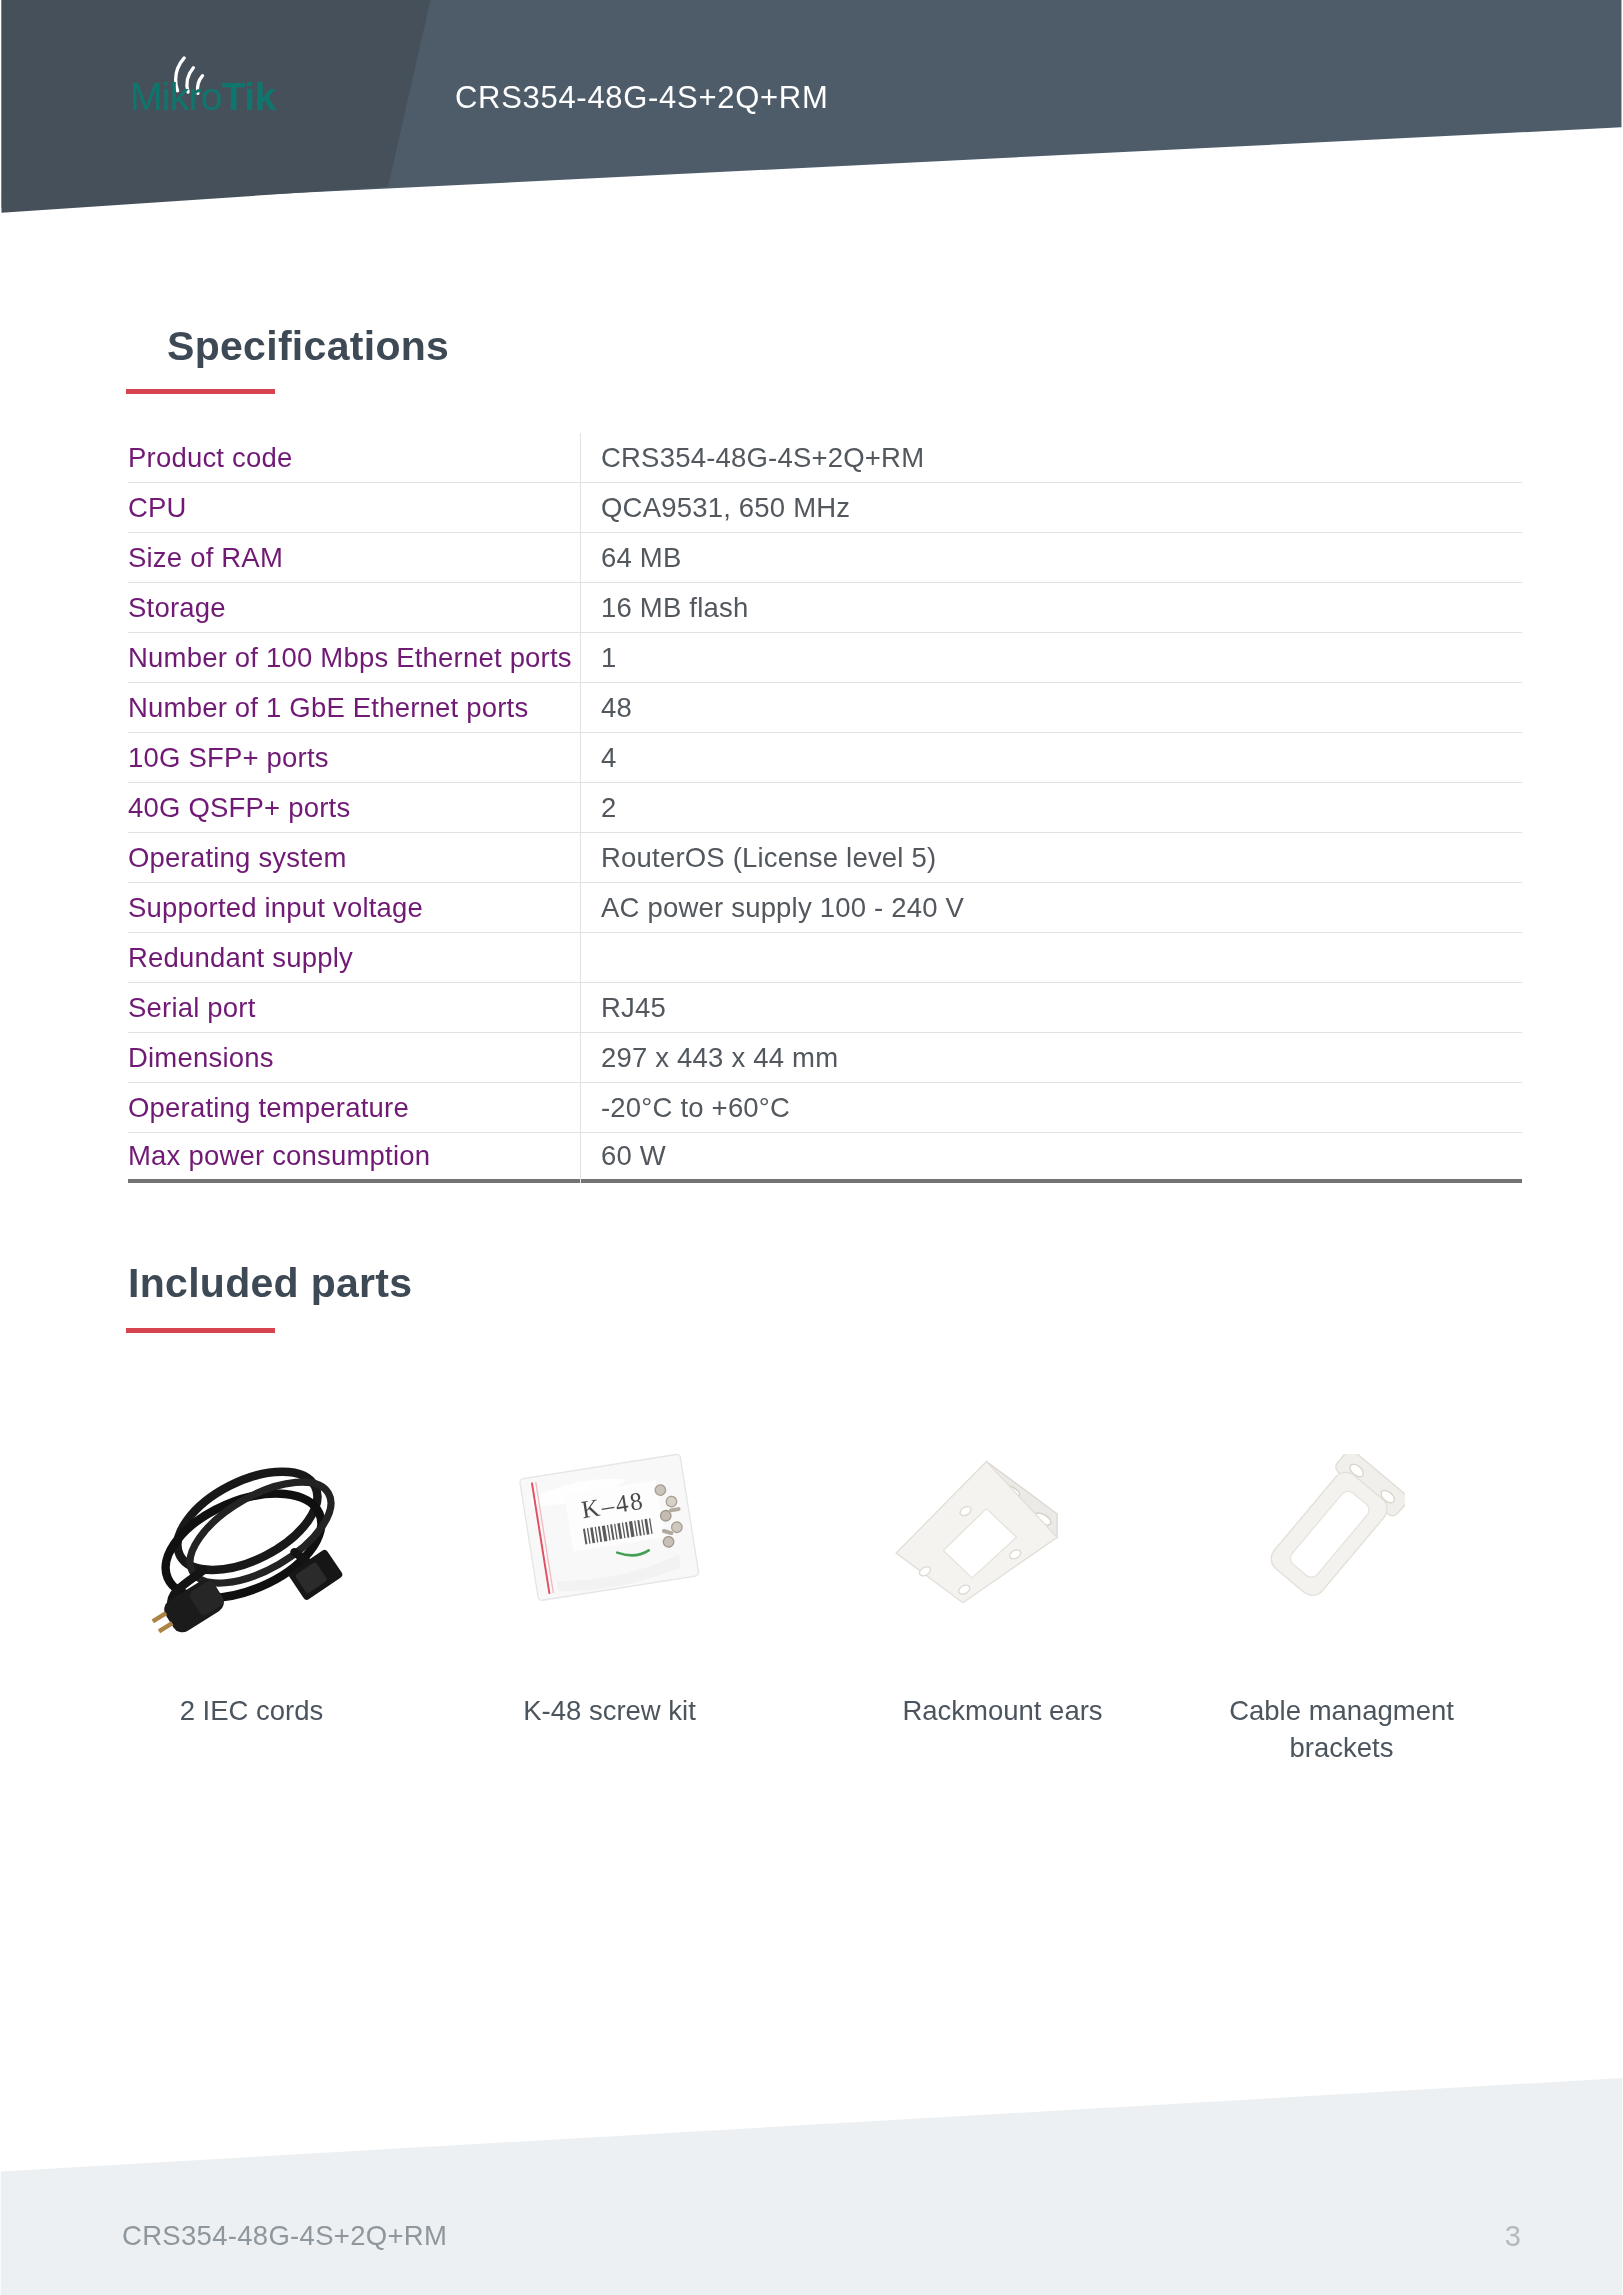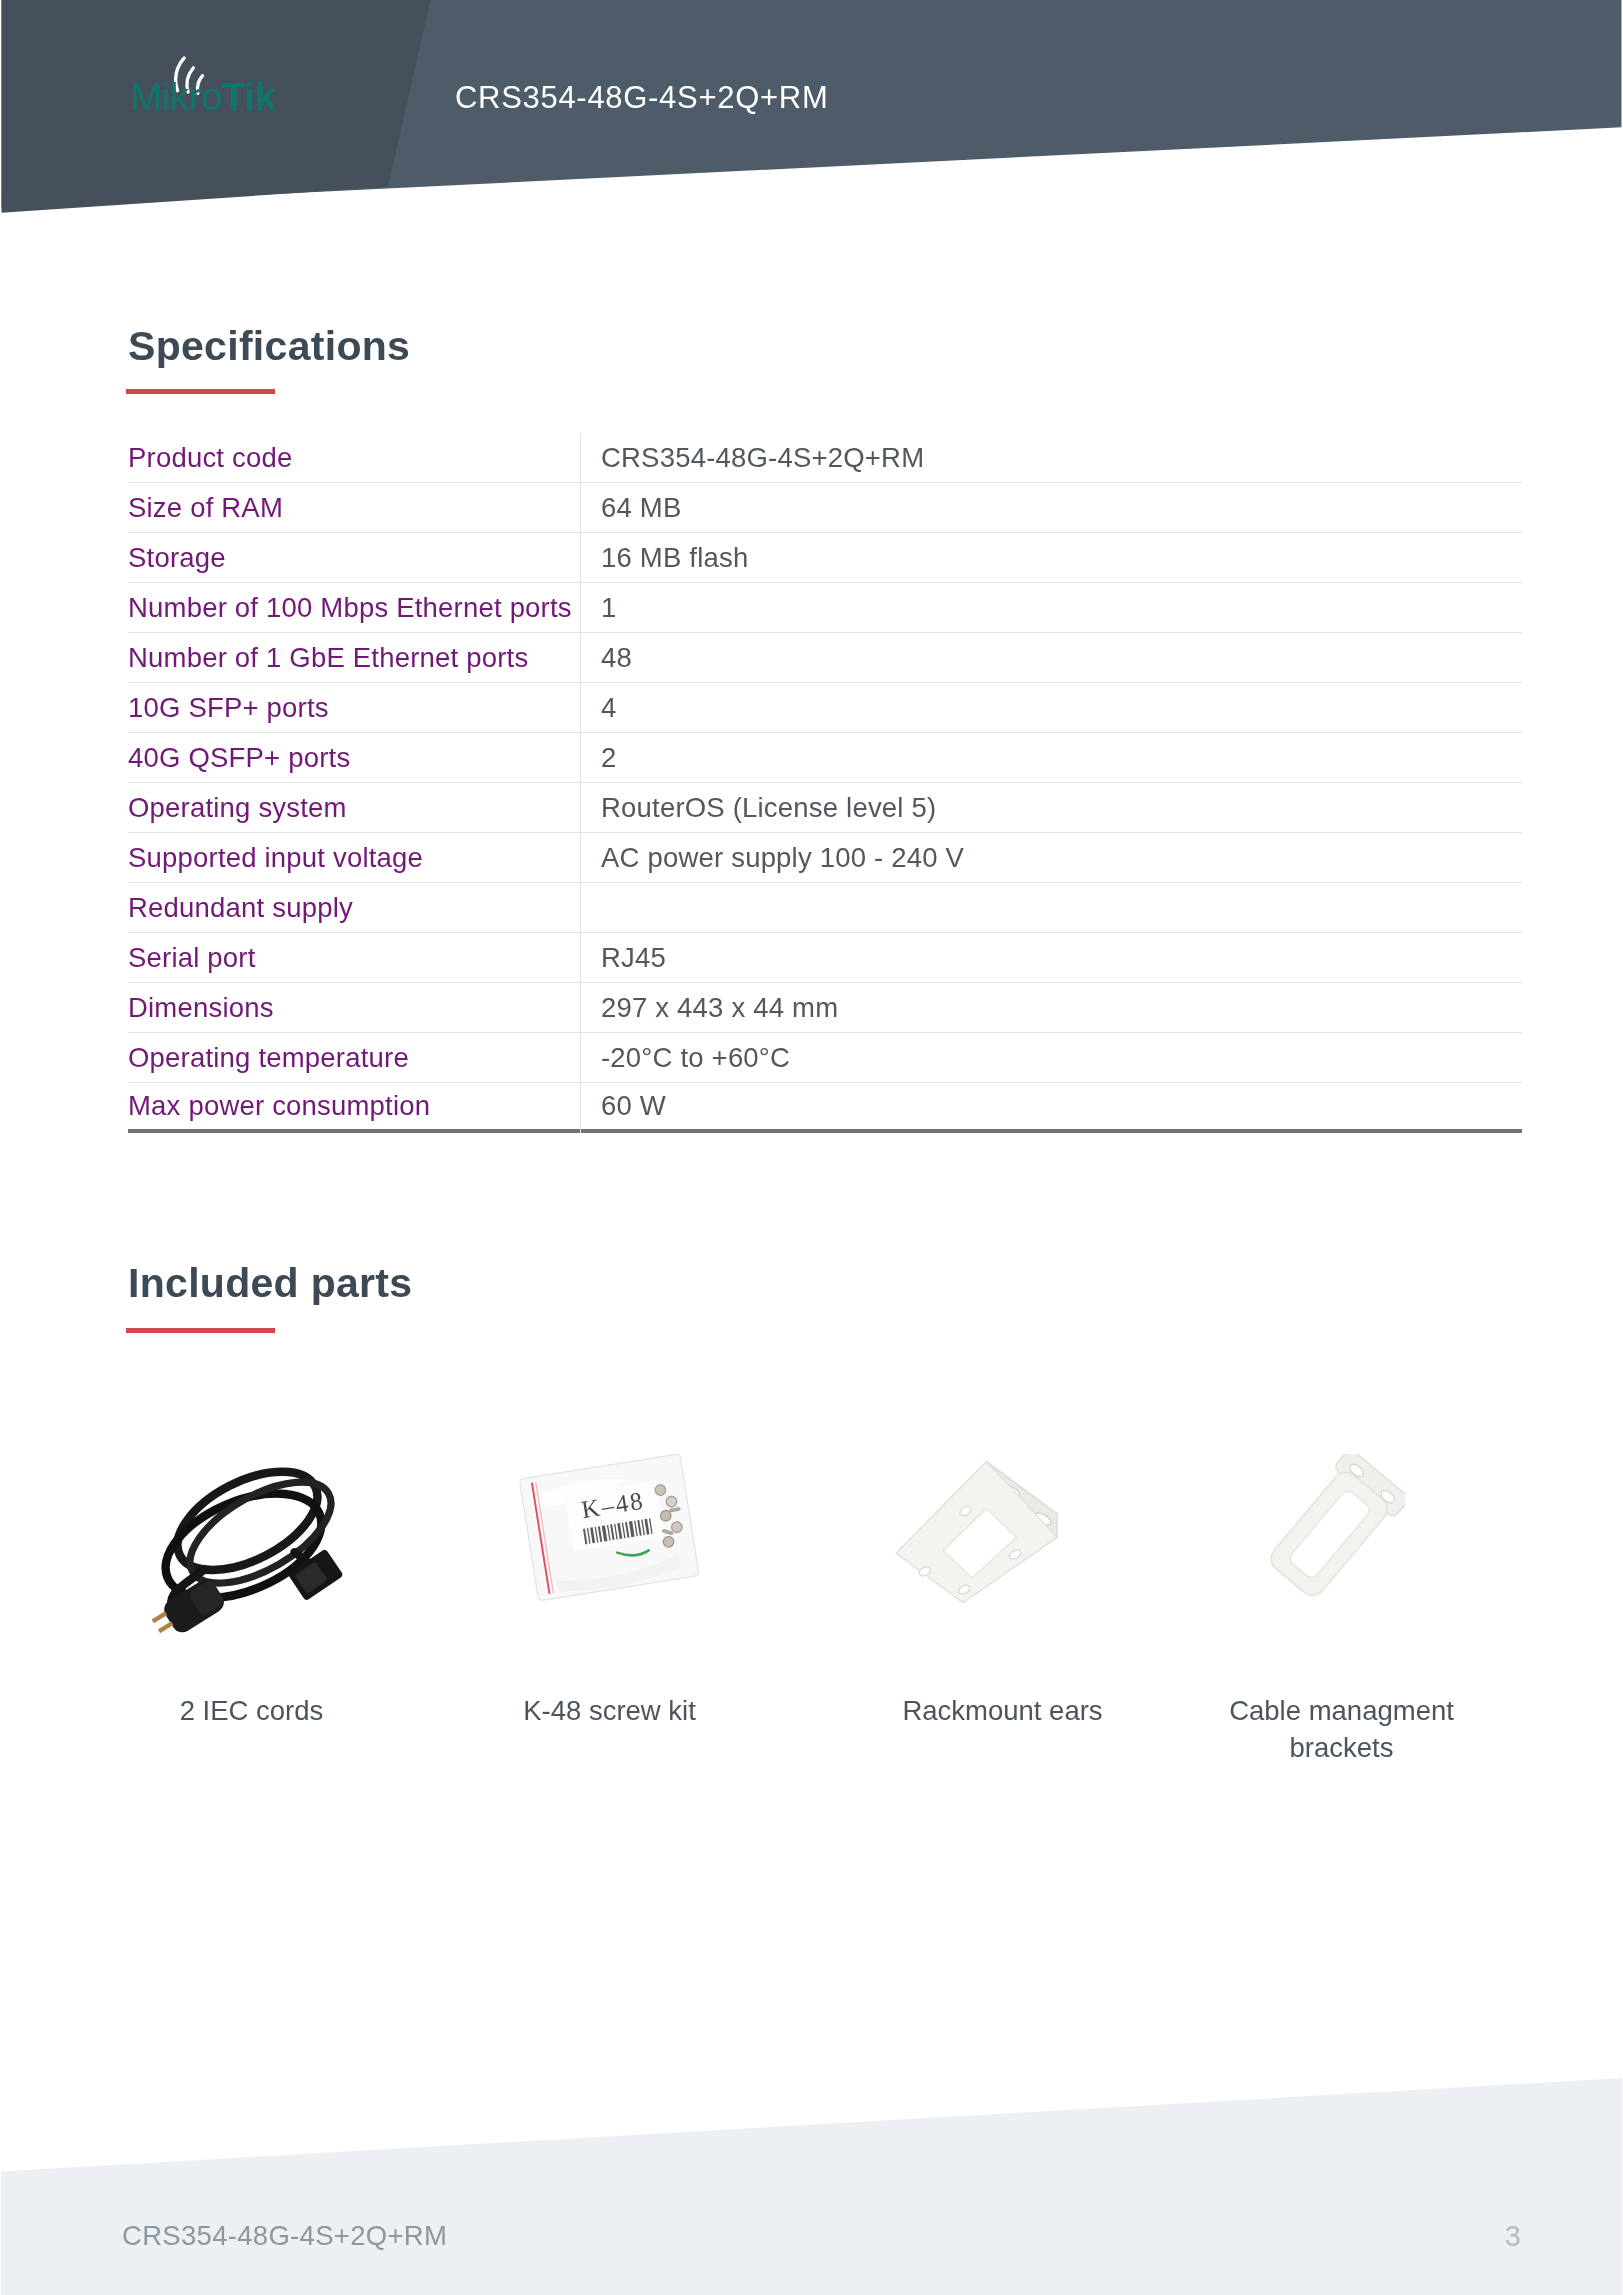--- a/index.html
+++ b/index.html
@@ -44,28 +44,32 @@
     <svg class="logo-mark" width="46" height="42" viewBox="0 0 70 64">
       <path d="M10,56 C4,38 8,20 20,6" stroke="#ffffff" stroke-width="5" fill="none" stroke-linecap="round"></path>
       <path d="M26,58 C22,45 25,32 34,21" stroke="#ffffff" stroke-width="5" fill="none" stroke-linecap="round"></path>
       <path d="M41,60 C39,50 41,41 48,33" stroke="#ffffff" stroke-width="5" fill="none" stroke-linecap="round"></path>
     </svg>
     <div class="logo-text"><span>Mikro</span><span class="bold">Tik</span></div>
   </div>
 
   <div class="header-code">CRS354-48G-4S+2Q+RM</div>
 
-  <div class="section-title" style="top:323px;">Specifications</div>
+  <div class="section-title" style="top:323px;margin-left:39px;">Specifications</div>
   <div class="red-bar" style="top:389px;"></div>
 
   <div class="spec-table">
     <div class="v-divider"></div>
     <div class="spec-row">
       <div class="spec-label">Product code</div>
       <div class="spec-value">CRS354-48G-4S+2Q+RM</div>
+    </div>
+    <div class="spec-row">
+      <div class="spec-label">CPU</div>
+      <div class="spec-value">QCA9531, 650 MHz</div>
     </div>
     <div class="spec-row">
       <div class="spec-label">Size of RAM</div>
       <div class="spec-value">64 MB</div>
     </div>
     <div class="spec-row">
       <div class="spec-label">Storage</div>
       <div class="spec-value">16 MB flash</div>
     </div>
     <div class="spec-row">

